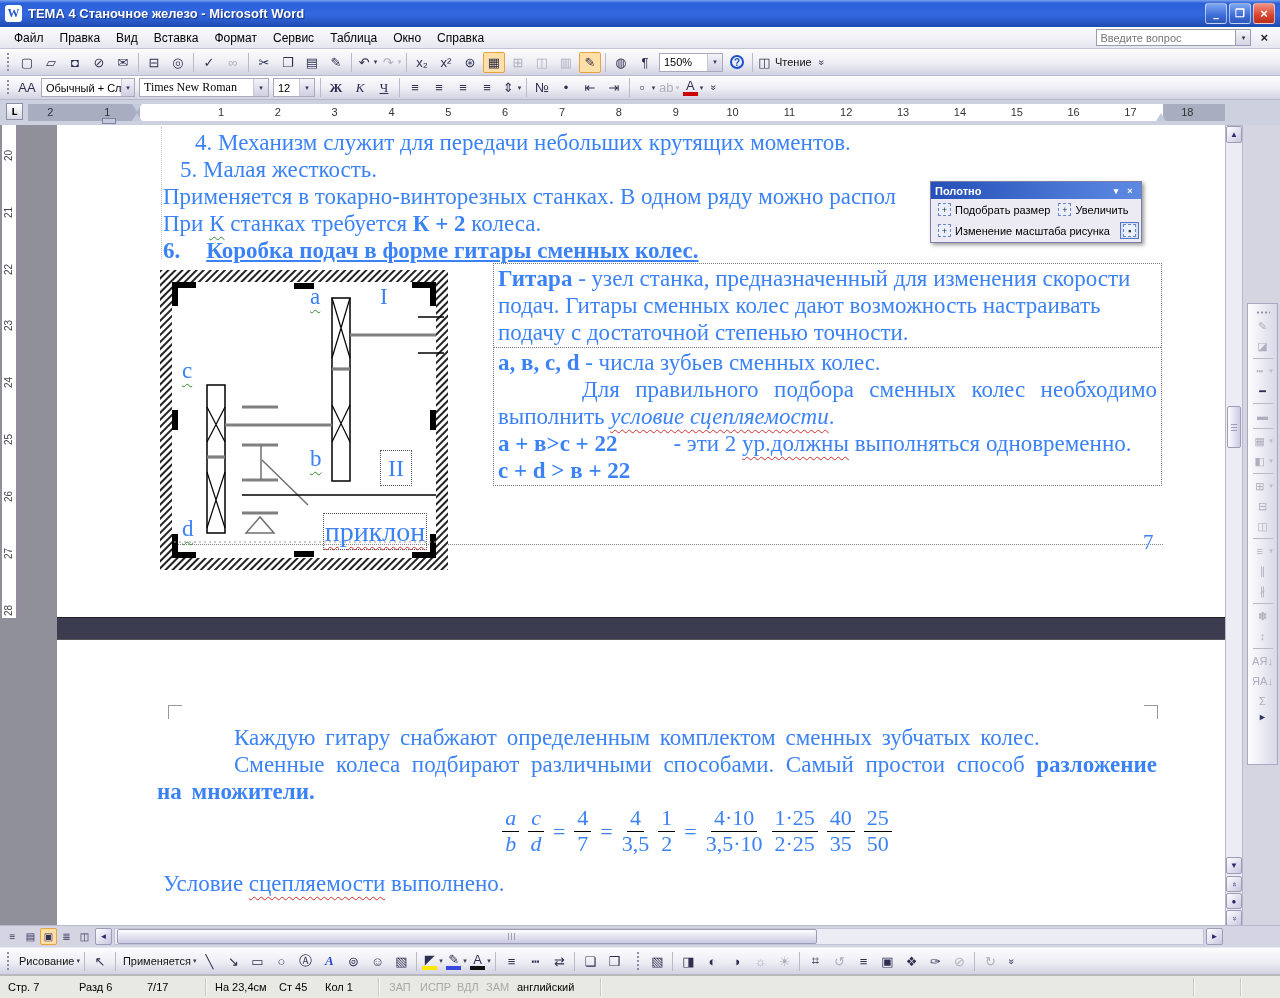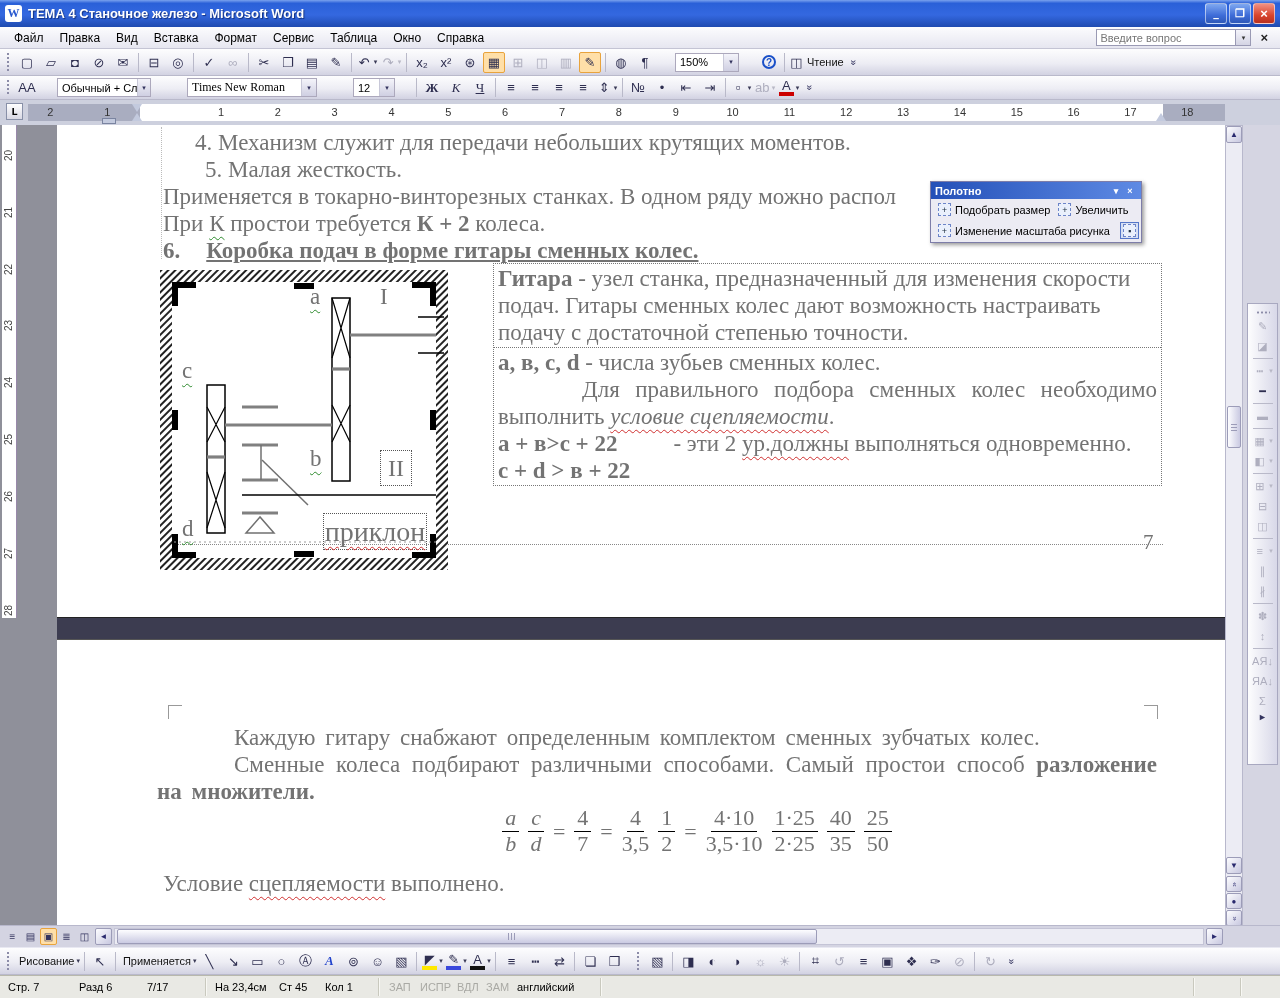--- a/index.html
+++ b/index.html
@@ -51,21 +51,21 @@
   .tbtn.dis::after{color:#B8B8C6;}
   .tbtn.act{background:#FFDFA8;border:1px solid #E8A33D;border:1px solid var(--accent,#E8A33D);
     background:var(--accent_bg,#FFDFA8);}
   .tbtn.bar .g{border-bottom:4px solid var(--barc,#000);line-height:13px;padding:0 1px;}
   .tbtn.b .g{font-weight:bold;font-family:"Liberation Serif",serif;}
   .tbtn.i .g{font-style:italic;font-family:"Liberation Serif",serif;}
   .tbtn.u .g{text-decoration:underline;font-family:"Liberation Serif",serif;}
   .tbtn.wordart .g{color:#2244CC;font-style:italic;font-weight:bold;font-family:"Liberation Serif",serif;}
   .tsep{width:1px;height:19px;background:#B9B9C9;margin:0 3px;flex:0 0 1px;display:inline-block;}
   .combo{height:19px;background:#fff;border:1px solid #ACA8BC;display:inline-flex;align-items:center;
-    font-size:11px;margin:0 18px;flex:0 0 auto;}
+    font-size:11px;margin:0 2px;flex:0 0 auto;}
   .combo .cval{padding:0 4px;white-space:nowrap;overflow:hidden;}
   .combo .carr{width:15px;height:100%;margin-left:auto;border-left:1px solid #C8C8D8;color:#33335E;
     background:linear-gradient(180deg,#F4F4FA,#CFCFE2);display:flex;align-items:center;justify-content:center;font-size:7px;}
   .combo.style{width:94px;}
   .combo.font{width:130px;}
   .combo.font .cval{font-family:"Liberation Serif",serif;font-size:12px;}
   .combo.size{width:42px;}
   .combo.zoom{width:64px;}
   .ovf{width:14px;align-self:stretch;display:flex;align-items:center;justify-content:center;color:#33335E;
     font-size:10px;margin-left:2px;}
@@ -94,23 +94,23 @@
   .vruler{position:absolute;left:2px;top:0;width:15px;height:493px;background:#fff;border-right:1px solid #98A;overflow:hidden;}
   .vrn{height:56.85px;display:flex;align-items:center;justify-content:center;}
   .vrn em{font-style:normal;transform:rotate(-90deg);font-size:10px;color:#444;}
   .vrnums{position:absolute;top:2px;left:0;width:100%;}
   .page{position:absolute;left:57px;width:1168px;background:#fff;}
   .page1{top:0;height:492px;}
   .pgap{position:absolute;left:57px;top:492px;width:1168px;height:23px;background:#3C3C50;
     border-top:1px solid #222;border-bottom:1px solid #555;}
   .page2{top:515px;height:285px;}
 
-  .doc{font-family:"Liberation Serif",serif;font-size:23px;line-height:27px;color:#737373;}
+  .doc{font-family:"Liberation Serif",serif;font-size:23px;line-height:27px;color:#3b82f6;}
   .p1text{position:absolute;left:106px;top:4px;width:1006px;}
-  .ml32{margin-left:32px;} .ml42{margin-left:42px;}
+  .ml32{margin-left:32px;} .ml42{margin-left:17px;}
   .b{font-weight:bold;} .i{font-style:italic;} .u{text-decoration:underline;}
   .sq-red{text-decoration-line:underline;text-decoration-style:wavy;text-decoration-color:#D03030;
     text-decoration-thickness:1px;text-underline-offset:5px;}
   .sq-green{text-decoration-line:underline;text-decoration-style:wavy;text-decoration-color:#2E8B2E;
     text-decoration-thickness:1px;text-underline-offset:5px;}
   .h6 .ht{text-decoration:underline;margin-left:26px;font-weight:bold;}
   .h6 .hn{font-weight:bold;}
   .dtable{position:absolute;left:436px;top:138px;width:669px;border:1px dotted #777;background:#fff;}
   .drow1{border-bottom:1px dotted #777;padding:1px 4px;}
   .drow2{padding:1px 4px;}
@@ -425,21 +425,21 @@
             </i>
           </div>
       </div>
 
       <div class="page page1 doc">
         <div class="lbound"></div>
         <div class="p1text">
           <div class="ml32">4.  Механизм служит для передачи небольших крутящих моментов.</div>
           <div class="ml42">5.  Малая жесткость.</div>
           <div>Применяется в токарно-винторезных станках. В одном ряду можно распол</div>
-          <div><span>При </span><span class="u sq-green">К</span><span> простои требуется </span><span class="b">К + 2</span><span> колеса.</span></div>
+          <div><span>При </span><span class="u sq-green">К</span><span> станках требуется </span><span class="b">К + 2</span><span> колеса.</span></div>
           <div class="h6"><span class="hn">6.</span><span class="ht">Коробка подач в форме гитары сменных колес.</span></div>
         </div>
 
         <div class="dtable">
           <div class="drow1">
             <span class="b">Гитара</span><span> - узел станка, предназначенный для изменения скорости подач. Гитары сменных колес дают возможность настраивать подачу с достаточной степенью точности.</span>
           </div>
           <div class="drow2">
             <div><span class="b">а, в, с, d</span><span> - числа зубьев сменных колес.</span></div>
             <div class="jus ind84"><span>Для правильного подбора сменных колес необходимо выполнить </span><span class="i sq-red">условие сцепляемости</span><span>.</span></div>

